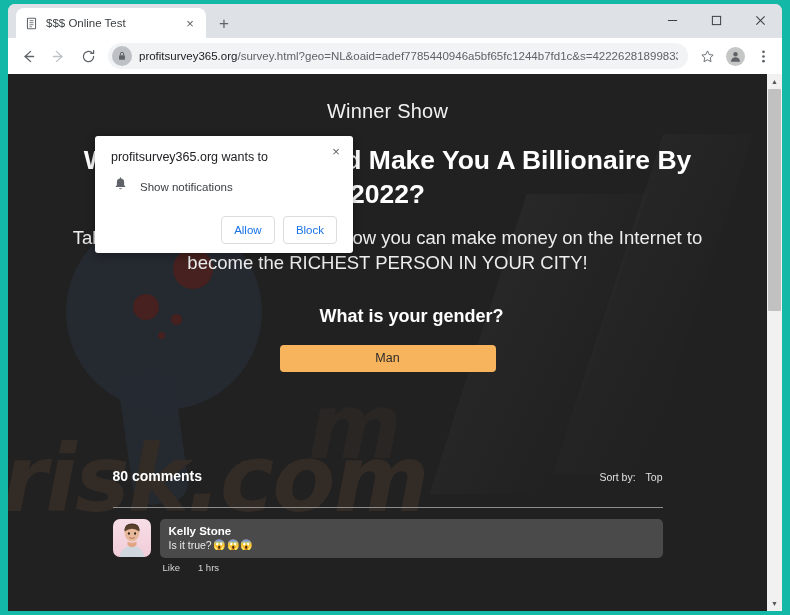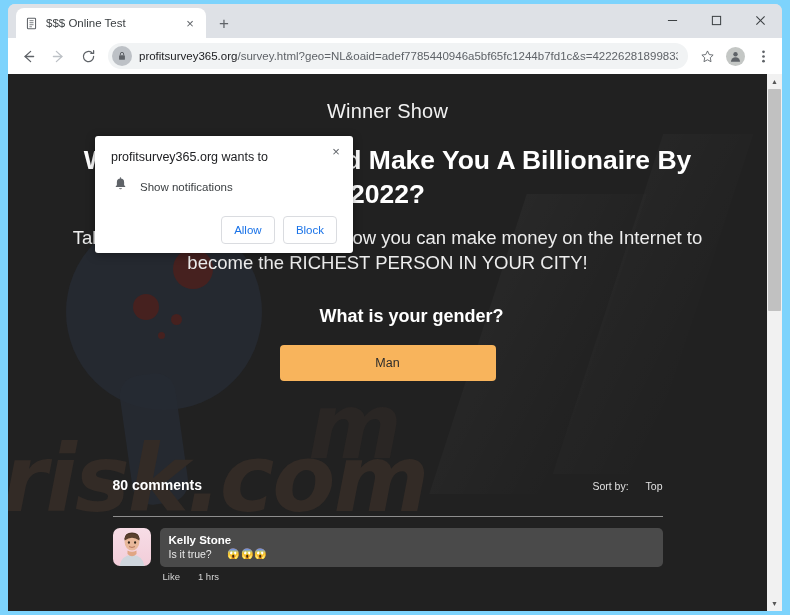--- a/index.html
+++ b/index.html
@@ -7,21 +7,21 @@
     width: 790px; height: 615px;
     overflow: hidden;
     font-family: "Liberation Sans", sans-serif;
     background: #1a6fd4;
   }
 
   
   #desktop {
     position: relative;
     width: 790px; height: 615px;
-    background: #7dd3fc;
+    background: #14b8a6;
   }
 
   
   #browser-window {
     position: absolute;
     left: 8px; top: 4px;
     width: 774px; height: 607px;
     background: #dee1e6;
     border-radius: 7px 7px 0 0;
     overflow: hidden;
@@ -257,21 +257,21 @@
     color: #fff;
     margin-bottom: 18px;
     padding-left: 48px;
   }
   #gender-buttons {
     display: flex;
     justify-content: center;
     gap: 16px;
   }
   .gender-btn {
-    width: 216px; height: 36px;
+    width: 216px; height: 27px;
     background: #f8b45c;
     border: none;
     border-radius: 4px;
     color: #2b2b2b;
     font-size: 12.5px;
     font-family: "Liberation Sans", sans-serif;
     display: flex;
     align-items: center;
     justify-content: center;
   }
@@ -292,21 +292,21 @@
     padding-bottom: 23px;
     border-bottom: 1px solid #8e8e8e;
   }
   #comments-count {
     font-size: 14px;
     font-weight: bold;
     color: #fff;
   }
   #sort-control {
     display: flex;
-    gap: 17px;
+    gap: 10px;
     font-size: 10.5px;
     color: #e0e0e0;
   }
   .comment-row {
     display: flex;
     gap: 9px;
     margin-top: 11px;
   }
   .comment-avatar {
     width: 38px; height: 38px;
@@ -325,21 +325,21 @@
     font-size: 11.5px;
     font-weight: bold;
     color: #fff;
     margin-bottom: 2px;
   }
   .comment-text {
     font-size: 10.5px;
     color: #eaeaea;
     display: flex;
     align-items: center;
-    gap: 16px;
+    gap: 2px;
   }
   .comment-emojis { font-size: 10px; letter-spacing: 1px; }
   .comment-meta {
     display: flex;
     gap: 18px;
     font-size: 9.5px;
     color: #d6d6d6;
     padding: 4px 0 0 3px;
   }
 

